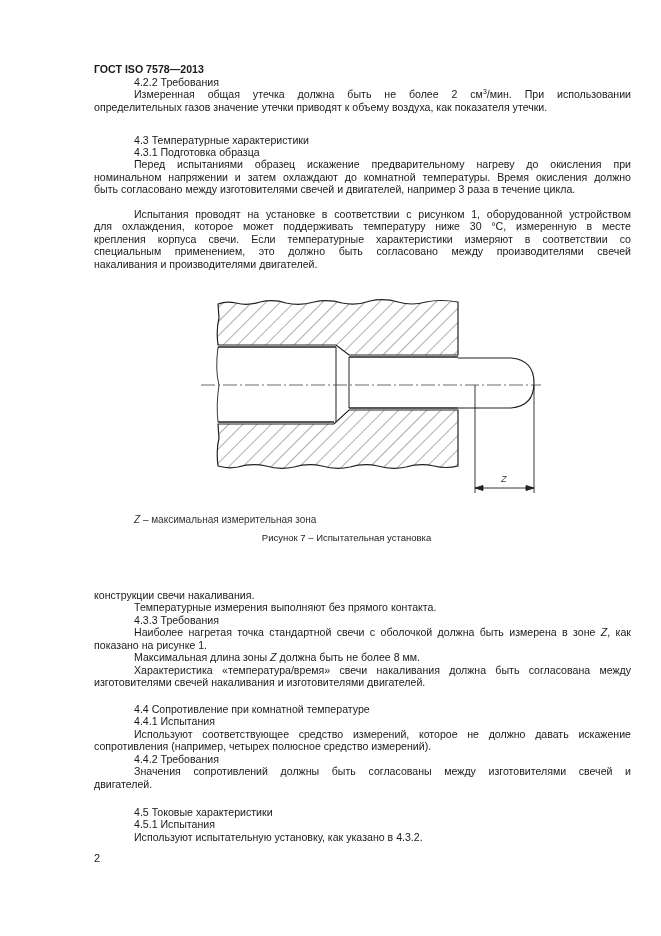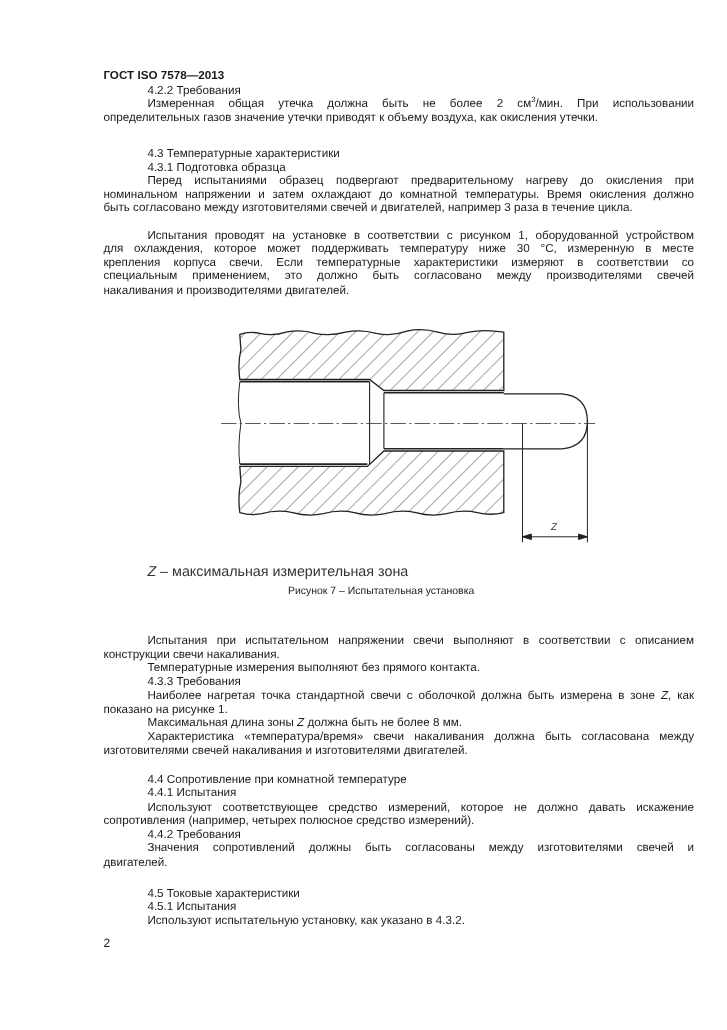--- a/index.html
+++ b/index.html
@@ -6,39 +6,39 @@
   body { width: 661px; height: 936px; position: relative; overflow: hidden;
          font-family: "Liberation Sans", sans-serif; color: #1a1a1a; }
   .page { position: absolute; left: 0; top: 0; width: 661px; height: 836px; margin-left: 16px; }
   .line { position: absolute; left: 78px; width: 537px; font-size: 10.6px; line-height: 12.5px; white-space: nowrap; }
   .just { text-align: justify; text-align-last: justify; }
   .ind { left: 118px; width: 497px; }
   .b { font-weight: normal; }
   .doc-id { font-weight: bold; }
   sup { font-size: 7px; line-height: 0; vertical-align: 4px; }
   .fig { position: absolute; left: 0; top: 0; }
-  .legend { position: absolute; left: 118px; top: 515px; font-size: 13px; line-height: 10px; color: #333; }
+  .legend { position: absolute; left: 118px; top: 515px; font-size: 10px; line-height: 10px; color: #333; }
   .caption { position: absolute; left: 0; width: 661px; top: 532px; text-align: center; font-size: 9.5px; line-height: 12px; color: #222; }
   .pagenum { position: absolute; left: 78px; top: 852px; font-size: 11px; }
   i { font-style: italic; }
 </style>
 </head>
 <body>
 
 <div class="page">
 
   <div class="line doc-id" style="top:63px">ГОСТ ISO 7578—2013</div>
 
   <div class="line ind b" style="top:76px">4.2.2 Требования</div>
   <div class="line ind just" style="top:88px"><span>Измеренная общая утечка должна быть не более 2 см</span><sup>3</sup><span>/мин. При использовании</span></div>
-  <div class="line" style="top:101px">определительных газов значение утечки приводят к объему воздуха, как окисления утечки.</div>
+  <div class="line" style="top:101px">определительных газов значение утечки приводят к объему воздуха, как показателя утечки.</div>
 
   <div class="line ind b" style="top:134px">4.3 Температурные характеристики</div>
   <div class="line ind b" style="top:146px">4.3.1 Подготовка образца</div>
-  <div class="line ind just" style="top:158px">Перед испытаниями образец подвергают предварительному нагреву до окисления при</div>
+  <div class="line ind just" style="top:158px">Перед испытаниями образец искажение предварительному нагреву до окисления при</div>
   <div class="line just" style="top:171px">номинальном напряжении и затем охлаждают до комнатной температуры. Время окисления должно</div>
   <div class="line" style="top:183px">быть согласовано между изготовителями свечей и двигателей, например 3 раза в течение цикла.</div>
 
   <div class="line ind just" style="top:208px">Испытания проводят на установке в соответствии с рисунком 1, оборудованной устройством</div>
   <div class="line just" style="top:220px">для охлаждения, которое может поддерживать температуру ниже 30 °С, измеренную в месте</div>
   <div class="line just" style="top:233px">крепления корпуса свечи. Если температурные характеристики измеряют в соответствии со</div>
   <div class="line just" style="top:245px">специальным применением, это должно быть согласовано между производителями свечей</div>
   <div class="line" style="top:258px">накаливания и производителями двигателей.</div>
 
   <svg class="fig" width="661" height="936">
@@ -77,21 +77,20 @@
       <line x1="459" y1="488" x2="518" y2="488"></line>
       <polygon points="459,488 467,485.5 467,490.5"></polygon>
       <polygon points="518,488 510,485.5 510,490.5"></polygon>
     </g>
     <text x="485" y="482" font-family="Liberation Sans, sans-serif" font-size="9" font-style="italic" fill="#333">Z</text>
   </svg>
 
   <div class="legend"><i>Z</i><span> – максимальная измерительная зона</span></div>
   <div class="caption">Рисунок 7 – Испытательная установка</div>
 
-  <div class="line ind just" style="top:576px">Испытания при испытательном напряжении свечи выполняют в соответствии с описанием</div>
   <div class="line" style="top:589px">конструкции свечи накаливания.</div>
   <div class="line ind" style="top:601px">Температурные измерения выполняют без прямого контакта.</div>
   <div class="line ind b" style="top:614px">4.3.3 Требования</div>
   <div class="line ind just" style="top:626px"><span>Наиболее нагретая точка стандартной свечи с оболочкой должна быть измерена в зоне </span><i>Z</i><span>, как</span></div>
   <div class="line" style="top:639px">показано на рисунке 1.</div>
   <div class="line ind" style="top:651px"><span>Максимальная длина зоны </span><i>Z</i><span> должна быть не более 8 мм.</span></div>
   <div class="line ind just" style="top:664px">Характеристика «температура/время» свечи накаливания должна быть согласована между</div>
   <div class="line" style="top:676px">изготовителями свечей накаливания и изготовителями двигателей.</div>
 
   <div class="line ind b" style="top:703px">4.4 Сопротивление при комнатной температуре</div>

